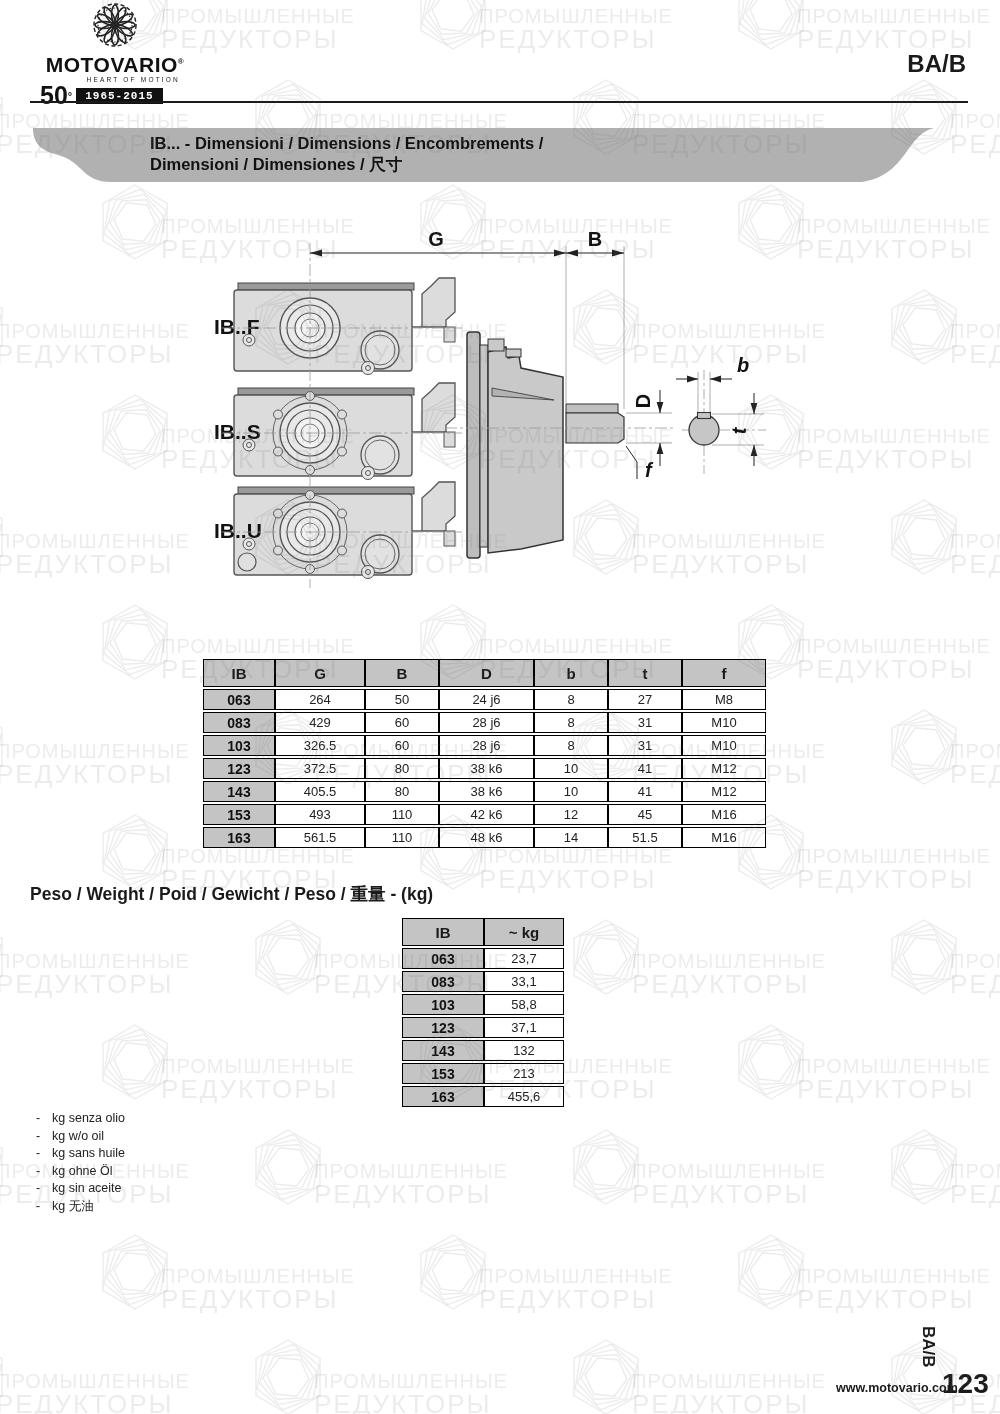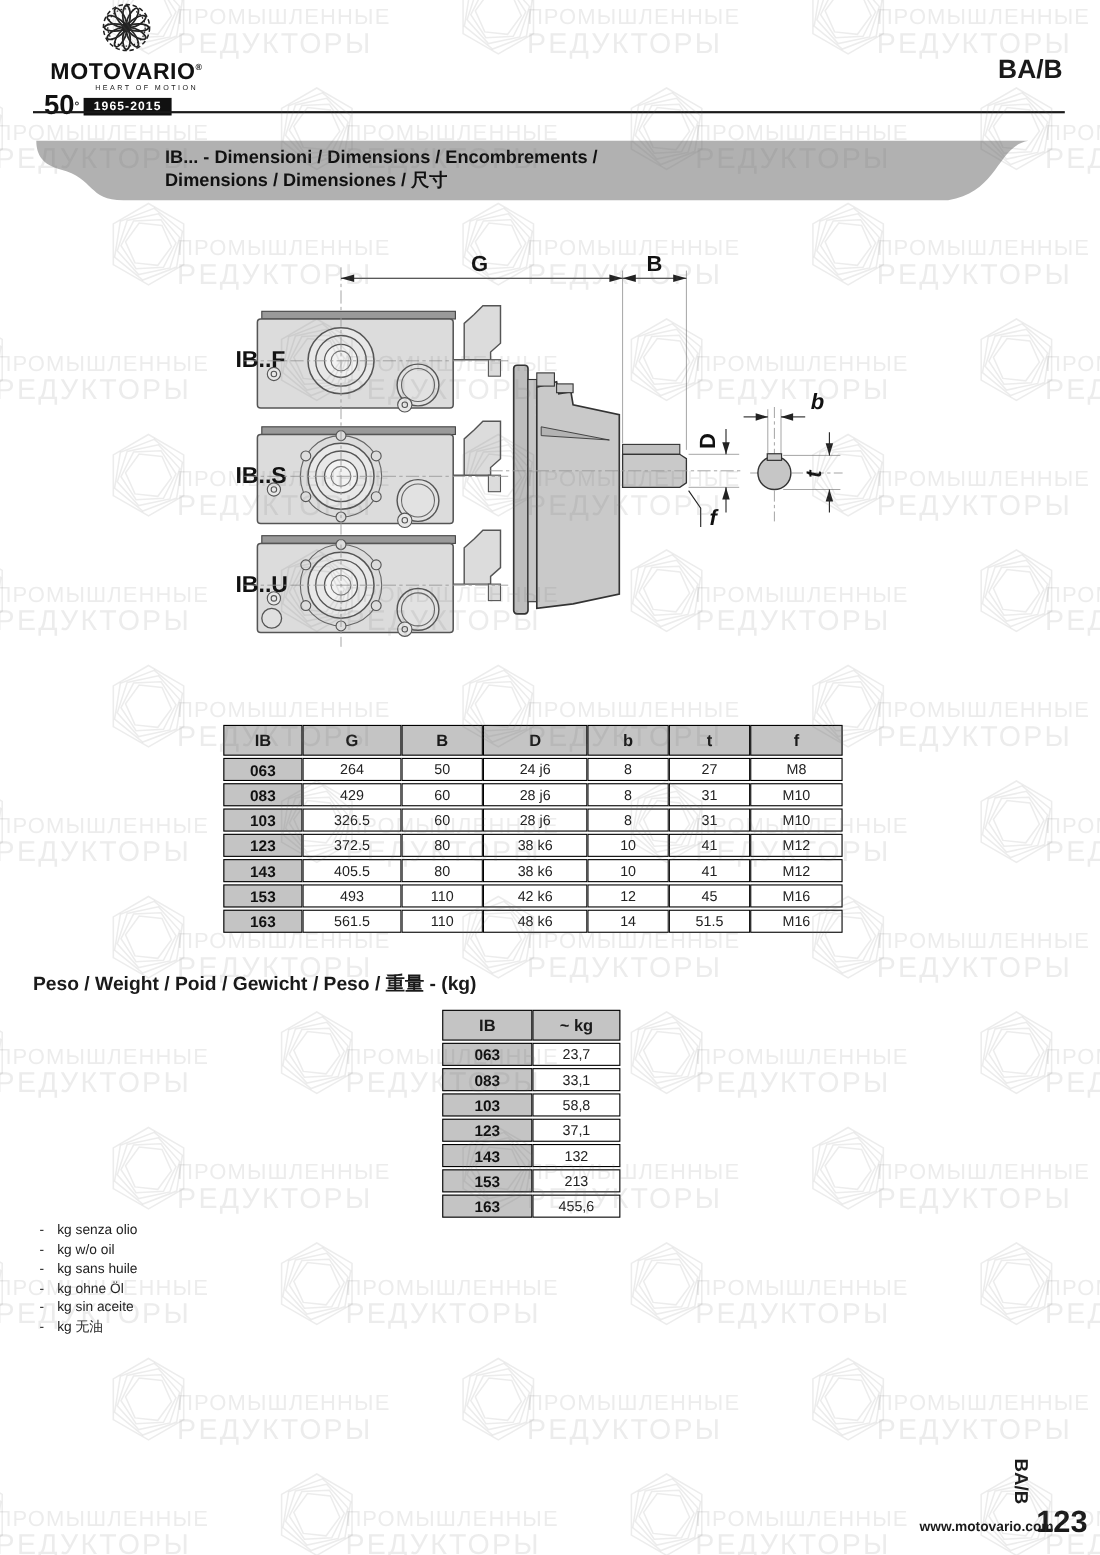--- a/index.html
+++ b/index.html
@@ -14,21 +14,21 @@
   .wm .l2{font-size:26px;letter-spacing:2px;}
   
   #logo{position:absolute;left:40px;top:0;width:150px;text-align:center;z-index:3;}
   #logo .brand{font-size:21px;font-weight:bold;letter-spacing:.5px;color:#111;line-height:1;}
   #logo .brand sup{font-size:8px;}
   #logo .tagline{font-size:6.5px;letter-spacing:2.2px;color:#222;text-align:right;margin:1px 10px 2px 0;}
   #logo .fifty{display:flex;align-items:center;justify-content:flex-start;margin-top:2px;}
   #logo .fifty .n50{font-size:25px;font-weight:900;line-height:.85;color:#111;}
   #logo .fifty .deg{font-size:11px;font-weight:900;vertical-align:top;}
   #logo .fifty .badge{background:#111;color:#fff;font-size:11px;font-weight:bold;
-        letter-spacing:1px;padding:2px 9px;margin-left:4px;}
+        letter-spacing:1px;padding:2px 9px;margin-left:4px;font-family:Liberation Mono, monospace;}
   #doccode{position:absolute;right:34px;top:50px;font-size:24px;font-weight:900;z-index:3;}
   #subtitle{position:absolute;left:195px;top:84px;width:775px;text-align:center;
         font-size:10.6px;font-weight:bold;color:#111;z-index:3;}
   #toprule{position:absolute;left:30px;top:101px;width:938px;height:2px;background:#1a1a1a;z-index:3;}
   
   #banner{position:absolute;left:0;top:0;z-index:2;}
   #banner-text{position:absolute;left:150px;top:133px;width:680px;text-align:left;z-index:3;
         font-size:16.5px;font-weight:bold;color:#111;line-height:21px;}
   
   #drawing{position:absolute;left:0;top:0;z-index:3;}
@@ -583,21 +583,21 @@
   </div>
 
   <div id="doccode">BA/B</div>
   <div id="toprule"></div>
 
   <svg id="banner" width="1000" height="200" viewBox="0 0 1000 200">
     <path d="M33,128 L935,128 C906,133 908,175 862,182 L112,182 C80,182 86,162 55,154 C39,150 33,141 33,128 Z" fill="#b1b1b1"></path>
   </svg>
   <div id="banner-text">
     <div>IB... - Dimensioni / Dimensions / Encombrements /</div>
-    <div>Dimensions / Dimensiones / 尺寸</div>
+    <div>Dimensioni / Dimensiones / 尺寸</div>
   </div>
 
   <svg id="drawing" width="1000" height="620" viewBox="0 0 1000 620">
     <g id="front-views">
         <g>
           <rect x="238" y="283" width="176" height="7" fill="#9a9a9a" stroke="#444" stroke-width="1"></rect>
           <rect x="234" y="290" width="178" height="81" rx="3" fill="#dcdcdc" stroke="#555" stroke-width="1.4"></rect>
           <path d="M412 327 L422 327 L422 294 L431 286 L439 278 L455 278 L455 312 L446 320 L446 327 L412 327 Z" fill="#dcdcdc" stroke="#555" stroke-width="1.3"></path>
           <rect x="444" y="327" width="11" height="15" fill="#dcdcdc" stroke="#555" stroke-width="1"></rect>
           <circle cx="310" cy="328" r="30" fill="#e8e8e8" stroke="#555" stroke-width="1.4"></circle>

